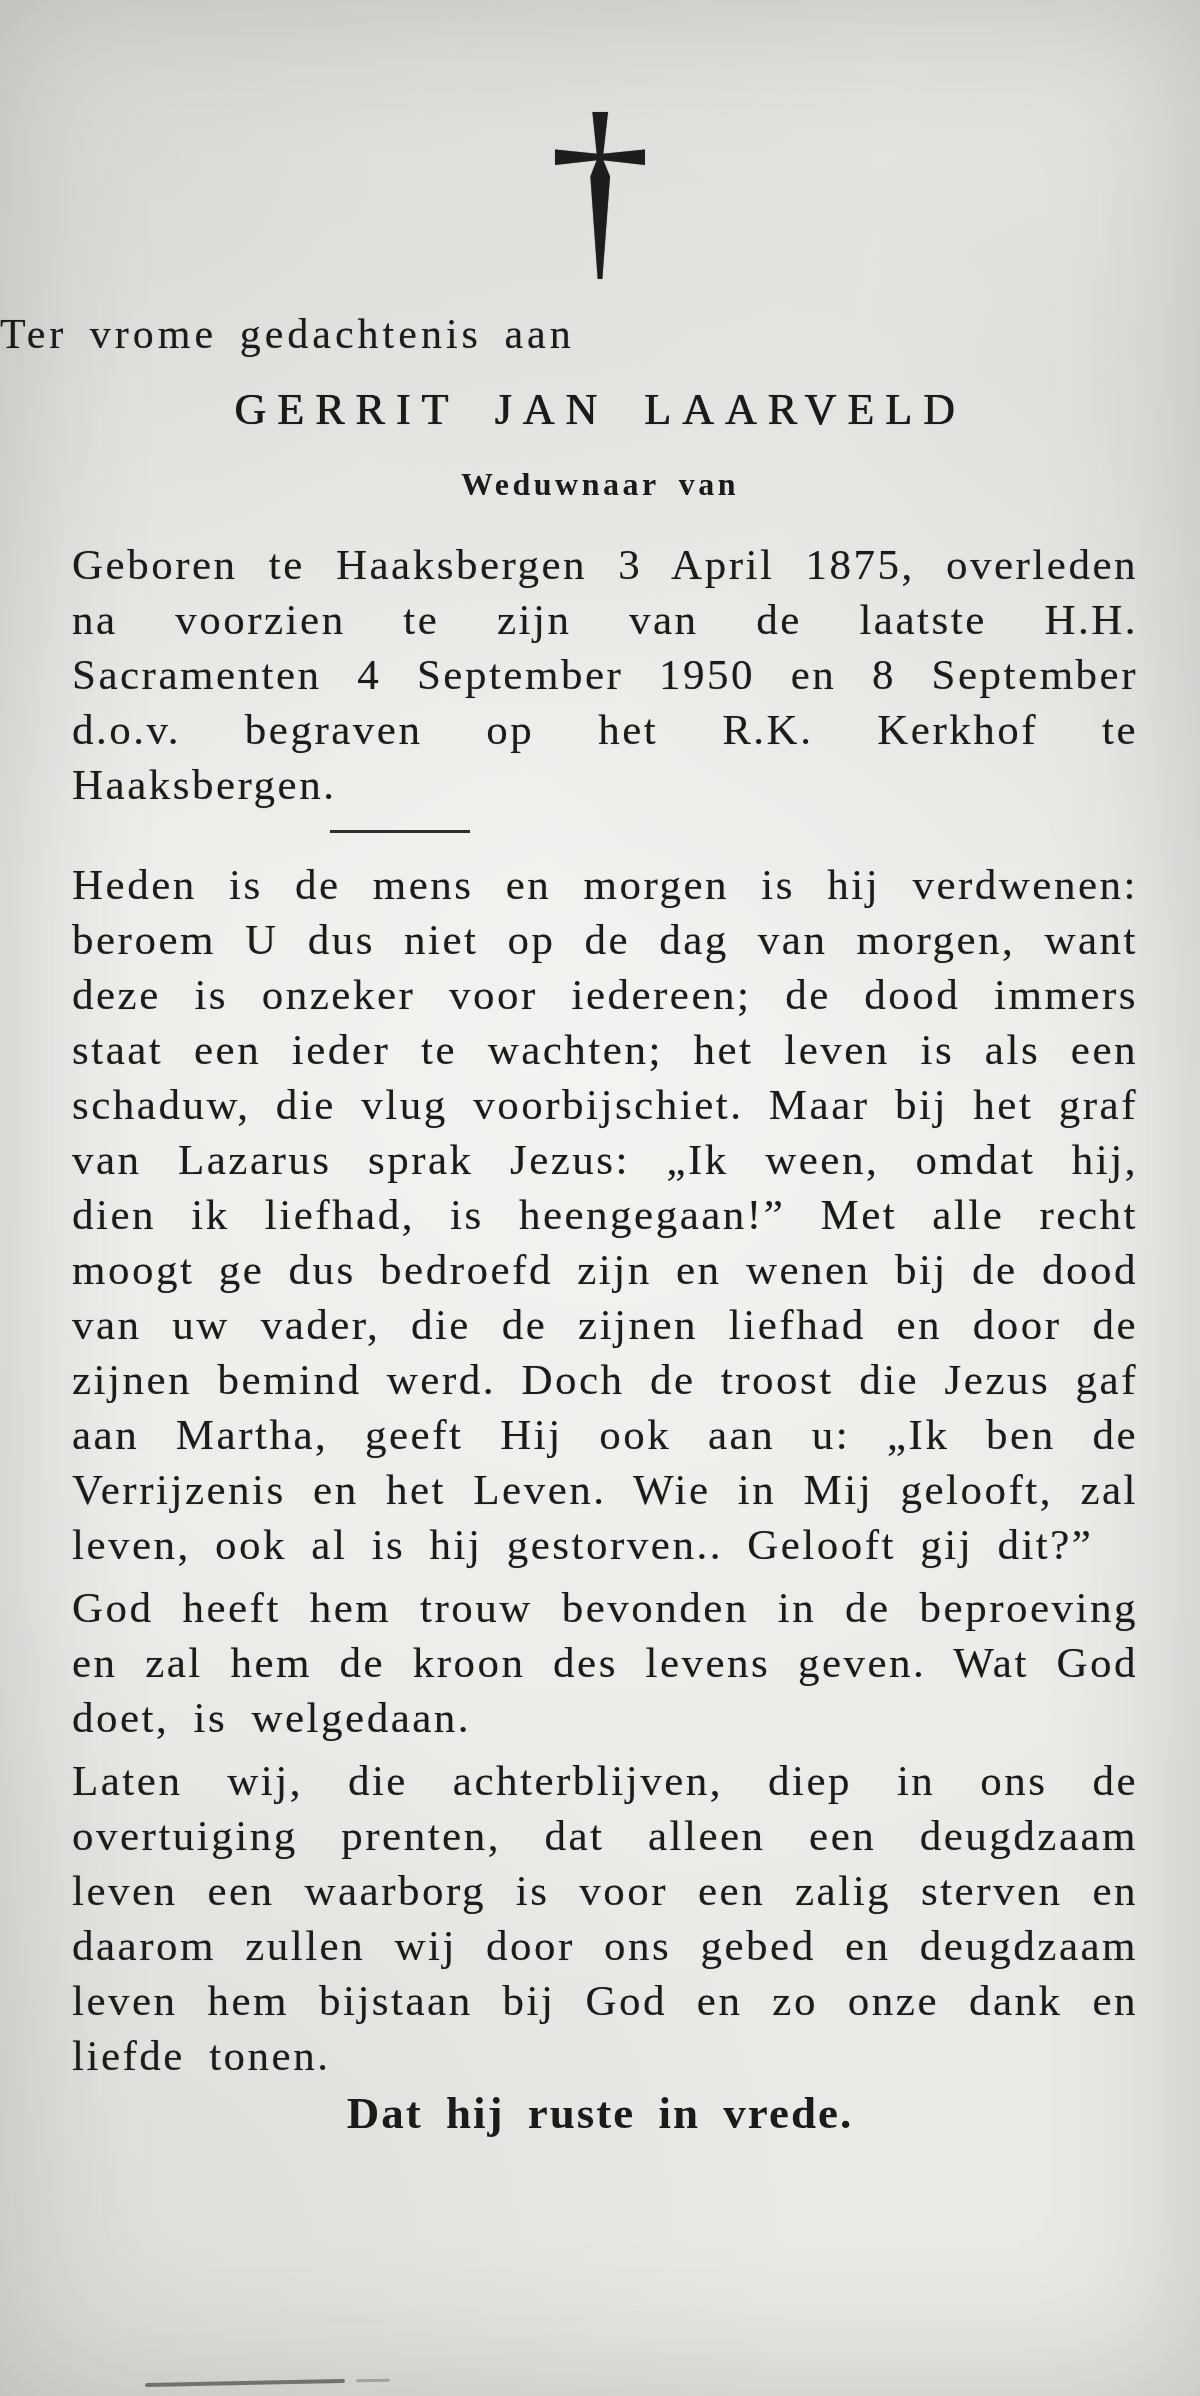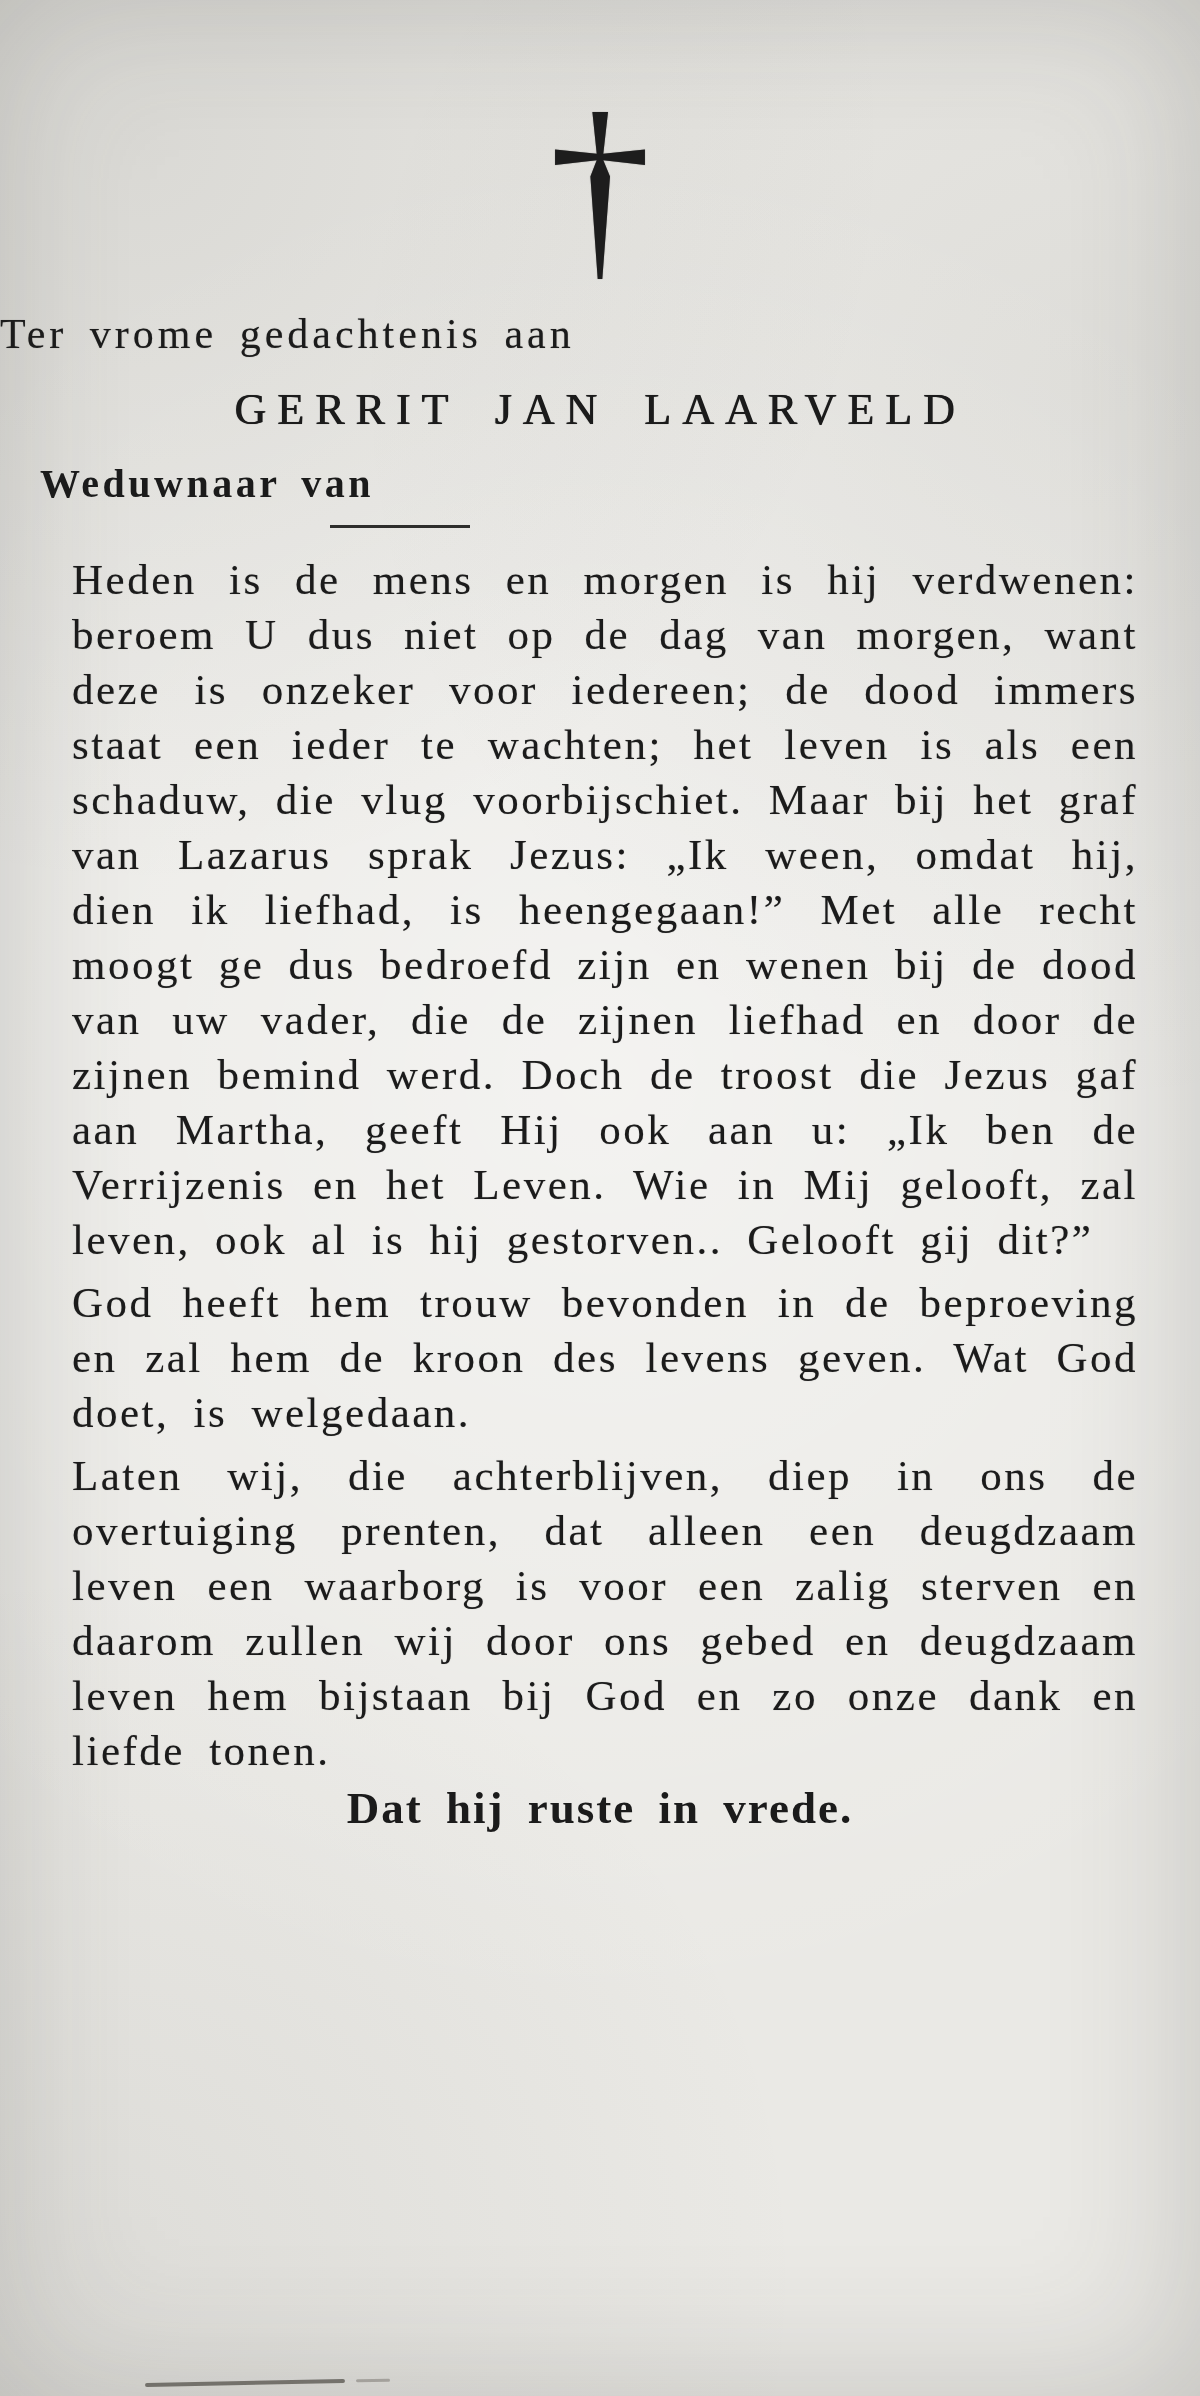--- a/index.html
+++ b/index.html
@@ -44,26 +44,26 @@
     margin: 20px 0 0 0;
     text-align: center;
     font-size: 44px;
     line-height: 62px;
     font-weight: normal;
     letter-spacing: 11px;
     word-spacing: 14px;
     text-shadow: 0.7px 0 0 currentColor, 0 0 1px rgba(0,0,0,0.4);
   }
   .sub {
-    font-size: 40px;
+    text-align: center;
+    font-size: 32px;
     line-height: 46px;
     font-weight: bold;
     letter-spacing: 3.5px;
     word-spacing: 8px;
-    margin-left: 40px;
   }
   .sub1 { margin-top: 20px; }
   .sub2 { margin-top: 4px; }
   .par {
     margin: 0 62px 0 72px;
     font-size: 43px;
     line-height: 55px;
     letter-spacing: 2.5px;
     word-spacing: 11px;
     text-align: justify;
@@ -118,20 +118,21 @@
 
   <div class="cross">†</div>
 
   <div class="intro">Ter vrome gedachtenis aan</div>
 
   <h1 class="name">GERRIT JAN LAARVELD</h1>
 
   <div class="sub sub1">Weduwnaar van</div>
 
 
+  <p class="par bio">Geboren te Haaksbergen 3 April 1875, overleden na voorzien te zijn van de laatste H.H. Sacramenten 4 September 1950 en 8 September d.o.v. begraven op het R.K. Kerkhof te Haaksbergen.</p>
 
   <div class="rule"></div>
 
   <p class="par p1">Heden is de mens en morgen is hij verdwenen: beroem U dus niet op de dag van morgen, want deze is onzeker voor iedereen; de dood immers staat een ieder te wachten; het leven is als een schaduw, die vlug voorbijschiet. Maar bij het graf van Lazarus sprak Jezus: „Ik ween, omdat hij, dien ik liefhad, is heengegaan!” Met alle recht moogt ge dus bedroefd zijn en wenen bij de dood van uw vader, die de zijnen liefhad en door de zijnen bemind werd. Doch de troost die Jezus gaf aan Martha, geeft Hij ook aan u: „Ik ben de Verrijzenis en het Leven. Wie in Mij gelooft, zal leven, ook al is hij gestorven.. Gelooft gij dit?”</p>
 
   <p class="par p2">God heeft hem trouw bevonden in de beproeving en zal hem de kroon des levens geven. Wat God doet, is welgedaan.</p>
 
   <p class="par p3">Laten wij, die achterblijven, diep in ons de overtuiging prenten, dat alleen een deugdzaam leven een waarborg is voor een zalig sterven en daarom zullen wij door ons gebed en deugdzaam leven hem bijstaan bij God en zo onze dank en liefde tonen.</p>
 
 

